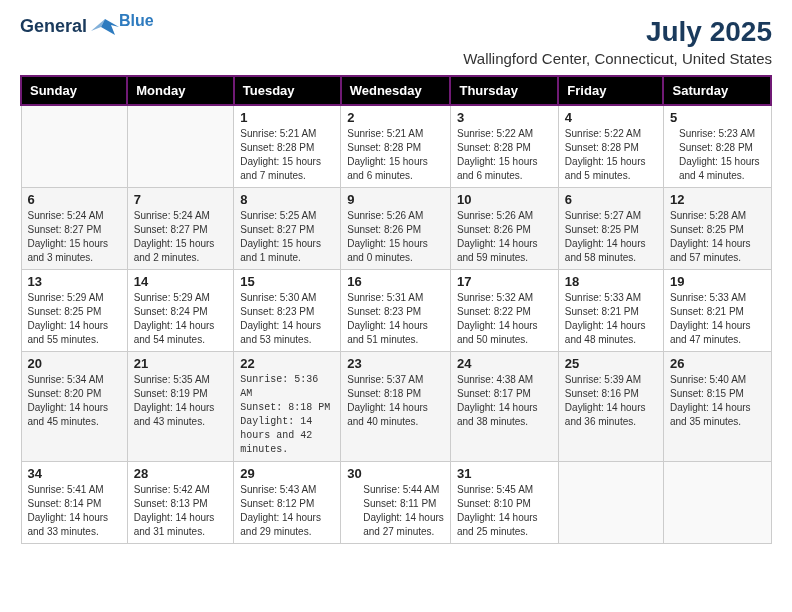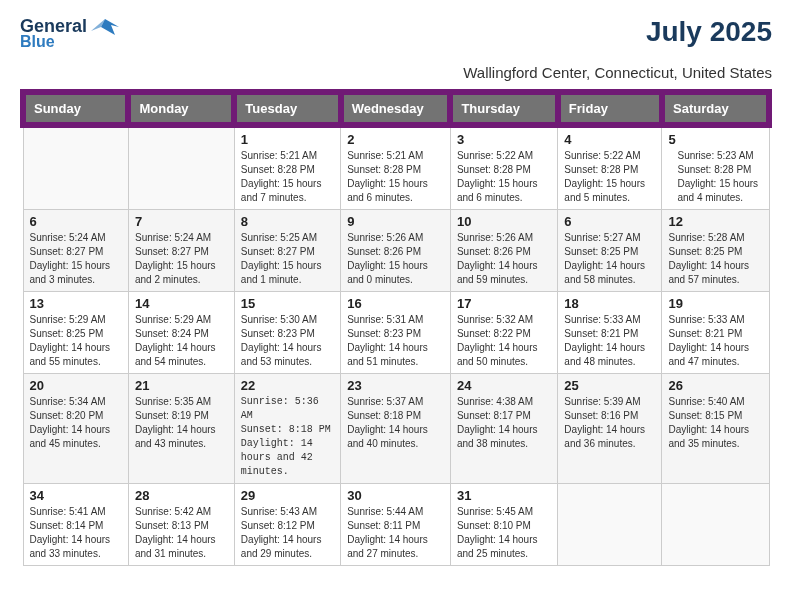--- a/index.html
+++ b/index.html
@@ -11,49 +11,49 @@
       padding: 16px 20px;
     }
     .header-area {
       display: flex;
       justify-content: space-between;
       align-items: flex-start;
       margin-bottom: 4px;
     }
     .logo {
       display: flex;
-      flex-direction: column;
+      flex-direction: row;
       align-items: flex-start;
     }
     .title-area {
       text-align: right;
     }
     .main-title {
       font-size: 28px;
       font-weight: bold;
       color: #1a3a5c;
     }
     .subtitle {
       font-size: 15px;
       color: #333;
-      margin-top: 16px;
+      margin-top: 2px;
     }
     table {
       width: 100%;
       border-collapse: collapse;
       margin-top: 8px;
     }
     thead th {
-      background-color: #737373;
+      background-color: #000000;
       color: #fff;
       text-align: left;
       padding: 6px 8px;
       font-size: 13px;
       font-weight: bold;
-      border: 6px solid #701a75;
+      border: 2px solid #701a75;
     }
     tbody td {
       border: 1px solid #ccc;
       vertical-align: top;
       padding: 4px 6px;
       font-size: 10.5px;
       color: #222;
       height: 80px;
       width: 113px;
     }
@@ -291,21 +291,21 @@
 Daylight: 14 hours and 31 minutes.</div>
         </td>
         <td>
           <span class="day-number">29</span>
           <div class="day-info" style="white-space: pre-line;">Sunrise: 5:43 AM
 Sunset: 8:12 PM
 Daylight: 14 hours and 29 minutes.</div>
         </td>
         <td>
           <span class="day-number">30</span>
-          <div class="day-info" style="white-space: pre-line;">Sunrise: 5:44 AM
+          <div class="day-info" style="white-space: pre-line; margin-left: 16px;">Sunrise: 5:44 AM
 Sunset: 8:11 PM
 Daylight: 14 hours and 27 minutes.</div>
         </td>
         <td>
           <span class="day-number">31</span>
           <div class="day-info" style="white-space: pre-line;">Sunrise: 5:45 AM
 Sunset: 8:10 PM
 Daylight: 14 hours and 25 minutes.</div>
         </td>
         <td class="empty-cell"></td>

